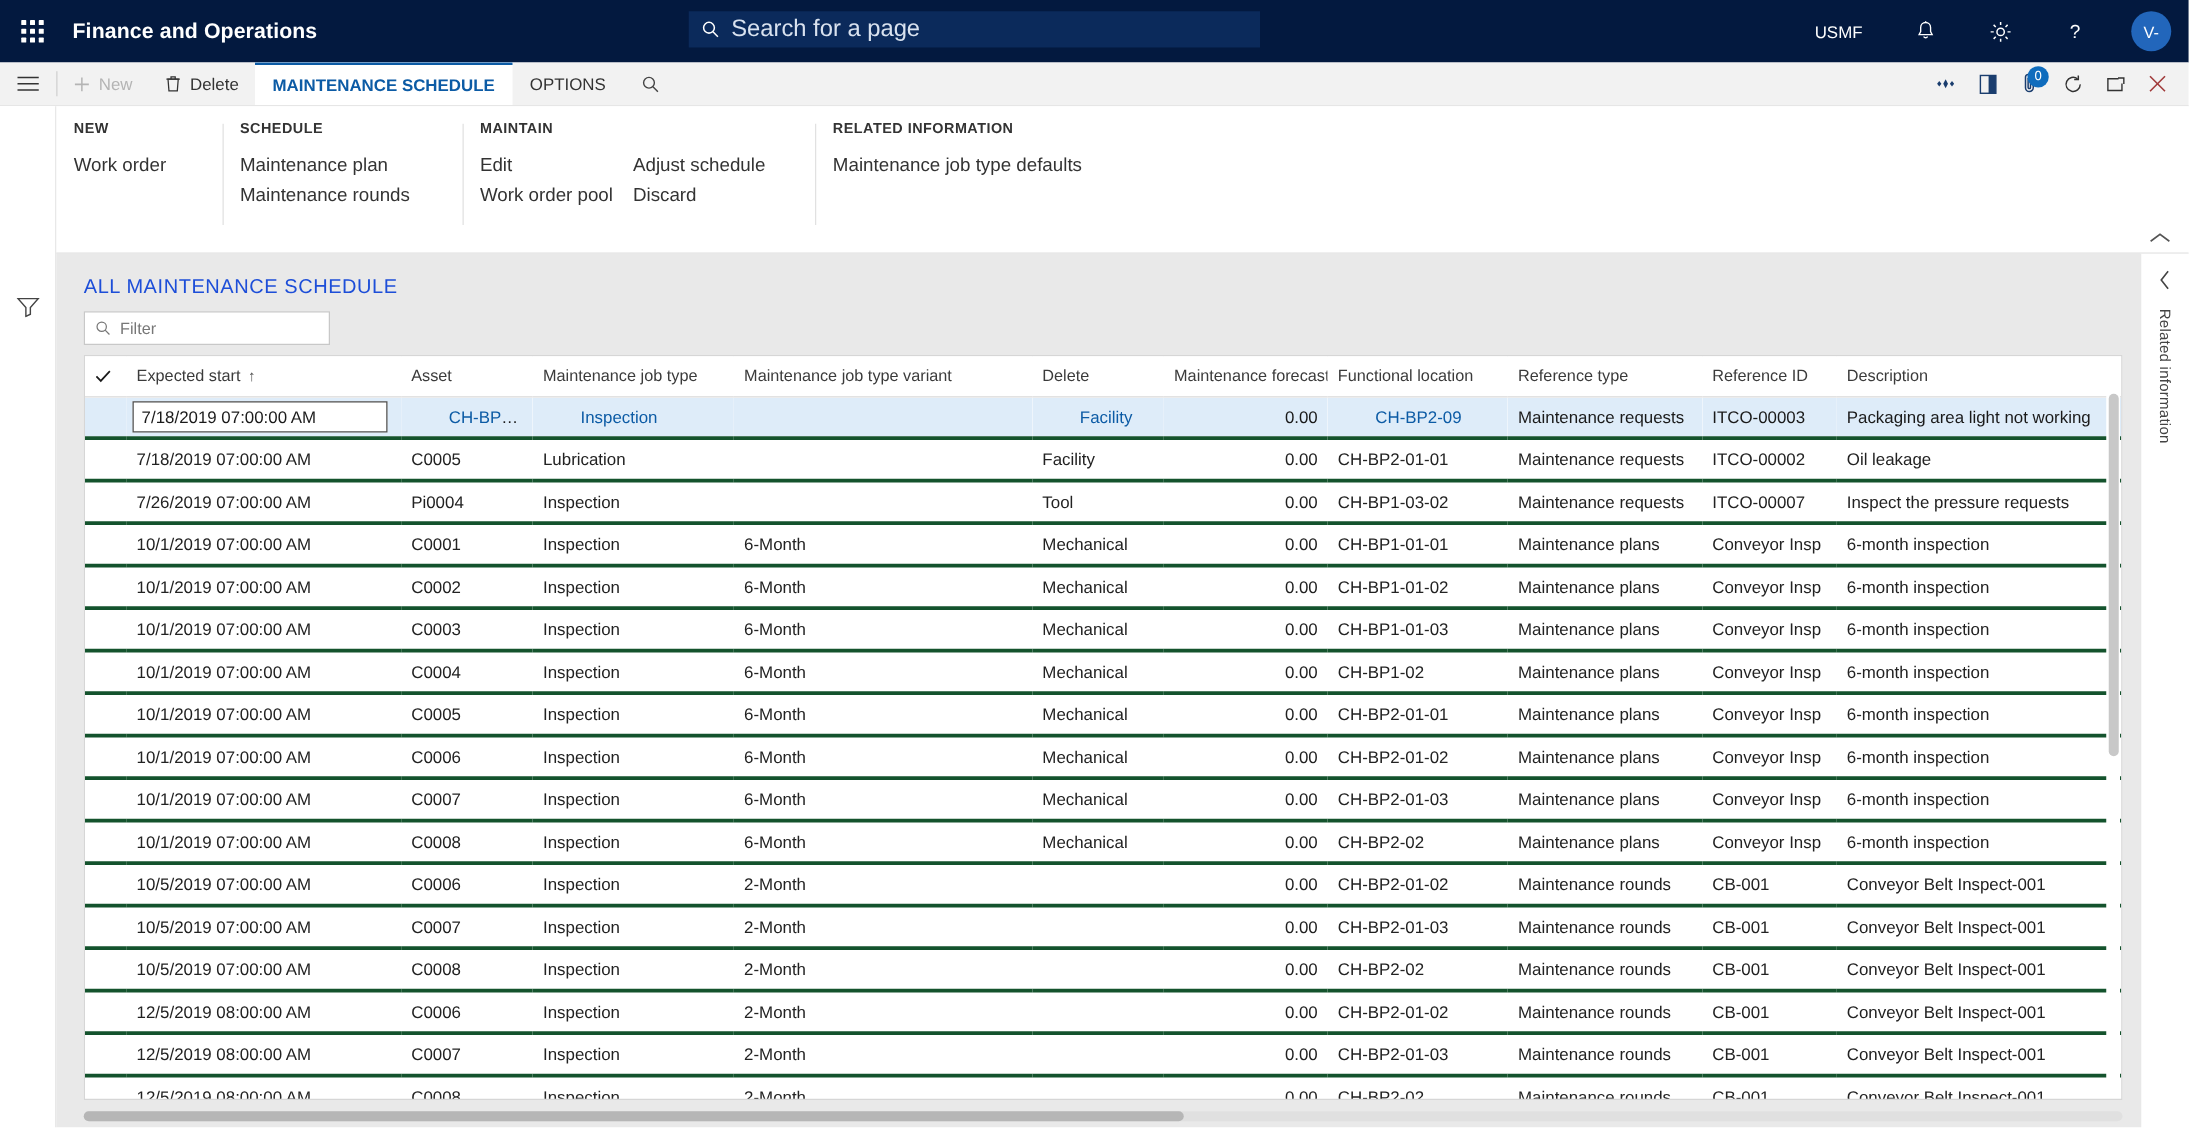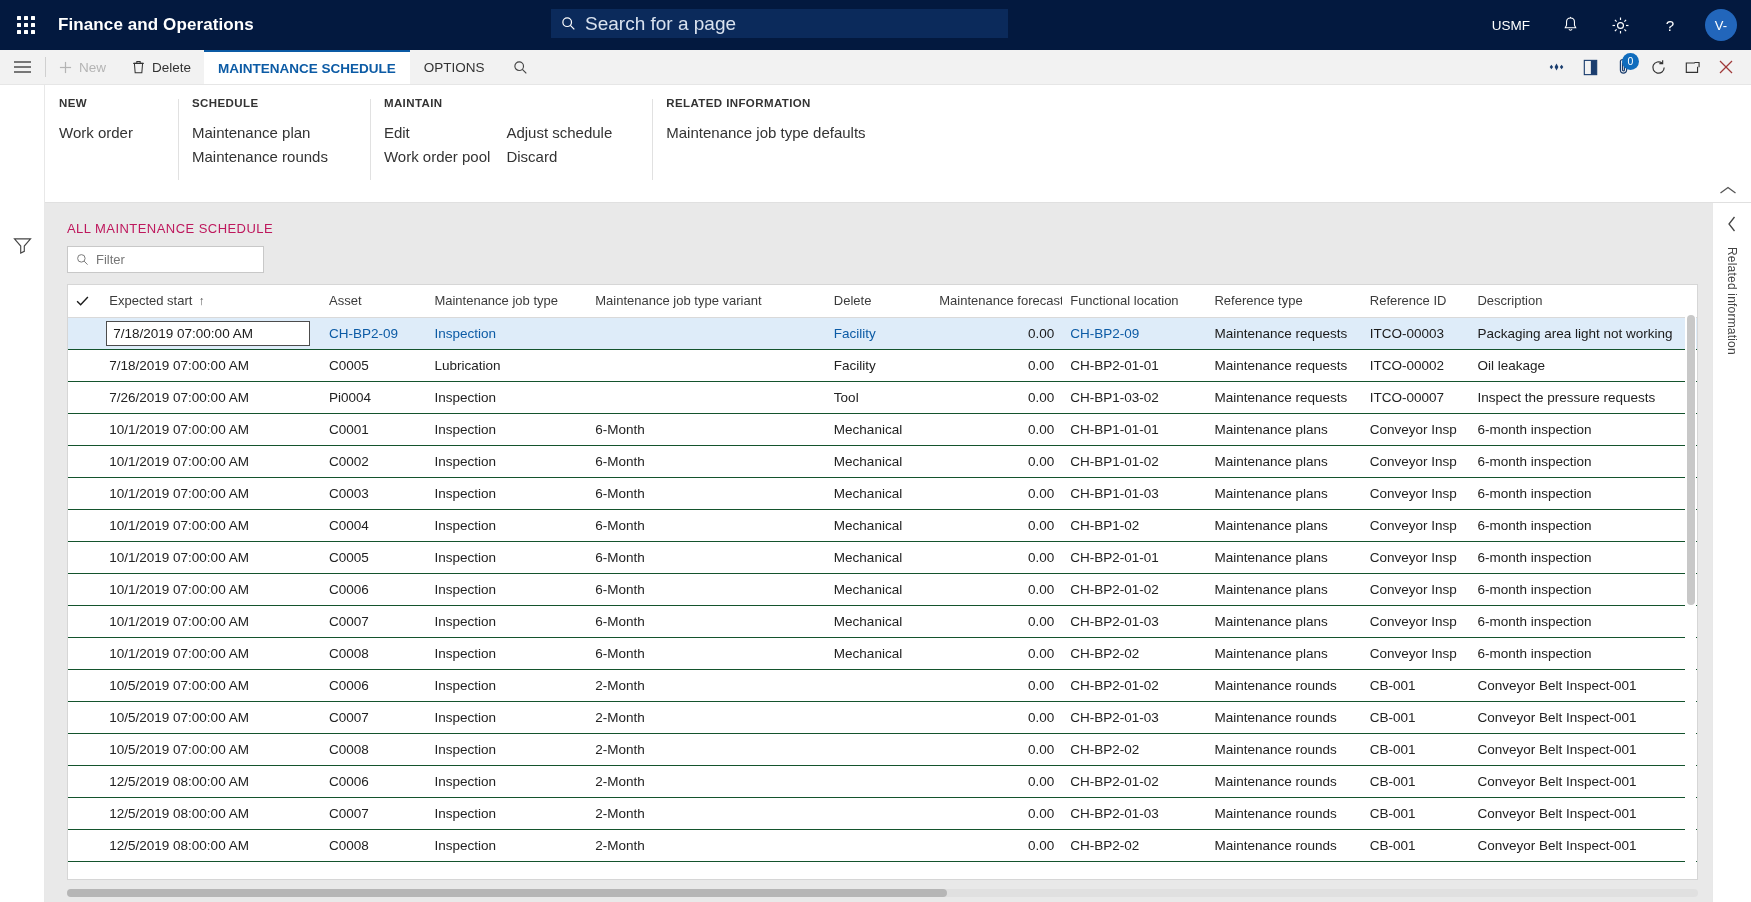--- a/index.html
+++ b/index.html
@@ -19,21 +19,21 @@
   .waffle { width: 52px; display:flex; align-items:center; justify-content:center; cursor:pointer; }
   .waffle-grid { display:grid; grid-template-columns: repeat(3, 4px); grid-template-rows: repeat(3, 4px); gap:3px; }
   .waffle-grid i { width:4px; height:4px; background:#fff; display:block; border-radius:0.5px;}
   .app-title { font-size: 17px; font-weight: 600; letter-spacing: .1px; margin-left: 6px; }
   .searchbox {
     position:absolute; left: 551px; top: 9px; width: 457px; height: 29px;
     background:#0b2a5b; display:flex; align-items:center; padding: 0 10px;
     color:#d8e2f0; font-size: 13.5px; cursor:text;
   }
   .searchbox .ph { margin-left: 9px; color: #d9e2ef; font-size: 19px;}
-  .nav-right { margin-left:auto; display:flex; align-items:center; gap: 0px; padding-right: 14px; }
+  .nav-right { margin-left:auto; display:flex; align-items:center; gap: 10px; padding-right: 14px; }
   .nav-right .item { height:50px; display:flex; align-items:center; justify-content:center; padding: 0 16px; cursor:pointer; font-size:13.5px; }
   .avatar {
     width: 32px; height:32px; border-radius: 50%; background:#2266bb; color:#fff;
     display:flex; align-items:center; justify-content:center; font-size: 13px; margin-left: 10px; cursor:pointer;
   }
   svg { display:block; }
 
   
   .actionpane {
     height: 35px; background:#f2f2f2; display:flex; align-items:stretch;
@@ -84,47 +84,47 @@
   .rr-chev { cursor:pointer; margin-bottom: 14px; }
   .rr-label {
     writing-mode: vertical-rl; font-size: 12px; color:#444; letter-spacing:.2px; cursor:pointer;
   }
 
   
   .content {
     position:absolute; left: 45px; right: 39px; top: 203px; bottom: 0;
     background:#e9e9e9; padding: 18px 0 0 22px;
   }
-  .grid-caption { font-size: 13px; color:#be185d; letter-spacing:.45px; margin-bottom: 10px; }
+  .grid-caption { font-size: 16px; color:#1d4ed8; letter-spacing:.45px; margin-bottom: 10px; }
   .filterbox {
     width: 197px; height: 27px; background:#fff; border:1px solid #c8c8c8;
     display:flex; align-items:center; padding: 0 8px; font-size: 13px; color:#777; cursor:text;
   }
   .filterbox .ph { margin-left:7px; }
 
   .gridwrap {
     position:absolute; left: 22px; right: 14px; top: 81px; bottom: 22px; background:#fff;
     border: 1px solid #d6d6d6; overflow:hidden;
   }
   table.grid { width: 100%; border-collapse: collapse; table-layout: fixed; }
   table.grid th {
     font-weight: 400; font-size: 13px; color:#3b3b3b; text-align:left;
     padding: 8px 8px 9px 8px; border-bottom: 1px solid #d9d9d9; background:#fff;
     white-space:nowrap; overflow:hidden; cursor:pointer;
   }
   table.grid td {
     font-size: 13.5px; color:#222; padding: 8px 8px; height: 28px;
     white-space:nowrap; overflow:hidden; text-overflow: ellipsis;
   }
-  table.grid tr.row { border-bottom: 1px solid #14532d; padding-left: 31px; }
+  table.grid tr.row { border-bottom: 3px solid #14532d; padding-left: 31px; }
   tr.selected { background:#deecf9; }
   tr.selected td { color:#1a1a1a; }
   td.num { text-align:right; }
   .link { color:#0c5ba5; }
-  tr.selected .link { color:#0c5ba5; }
+  tr.selected .link { color:#0c5ba5;margin-left:30px; }
   .cell-editor {
     display:block; border:1px solid #4c4c4c; background:#fff; padding: 4px 6px;
     font-size: 13.5px; margin: -5px -3px; color:#1a1a1a; width: 100%;
     font-family: "Liberation Sans", sans-serif;
   }
   .chk-col { width: 24px; }
   .sort-arrow { margin-left: 6px; font-size: 12px; color:#555; }
 
   
   .vscroll { position:absolute; right: 1px; top: 30px; bottom: 1px; width: 11px; background:#fff; }

